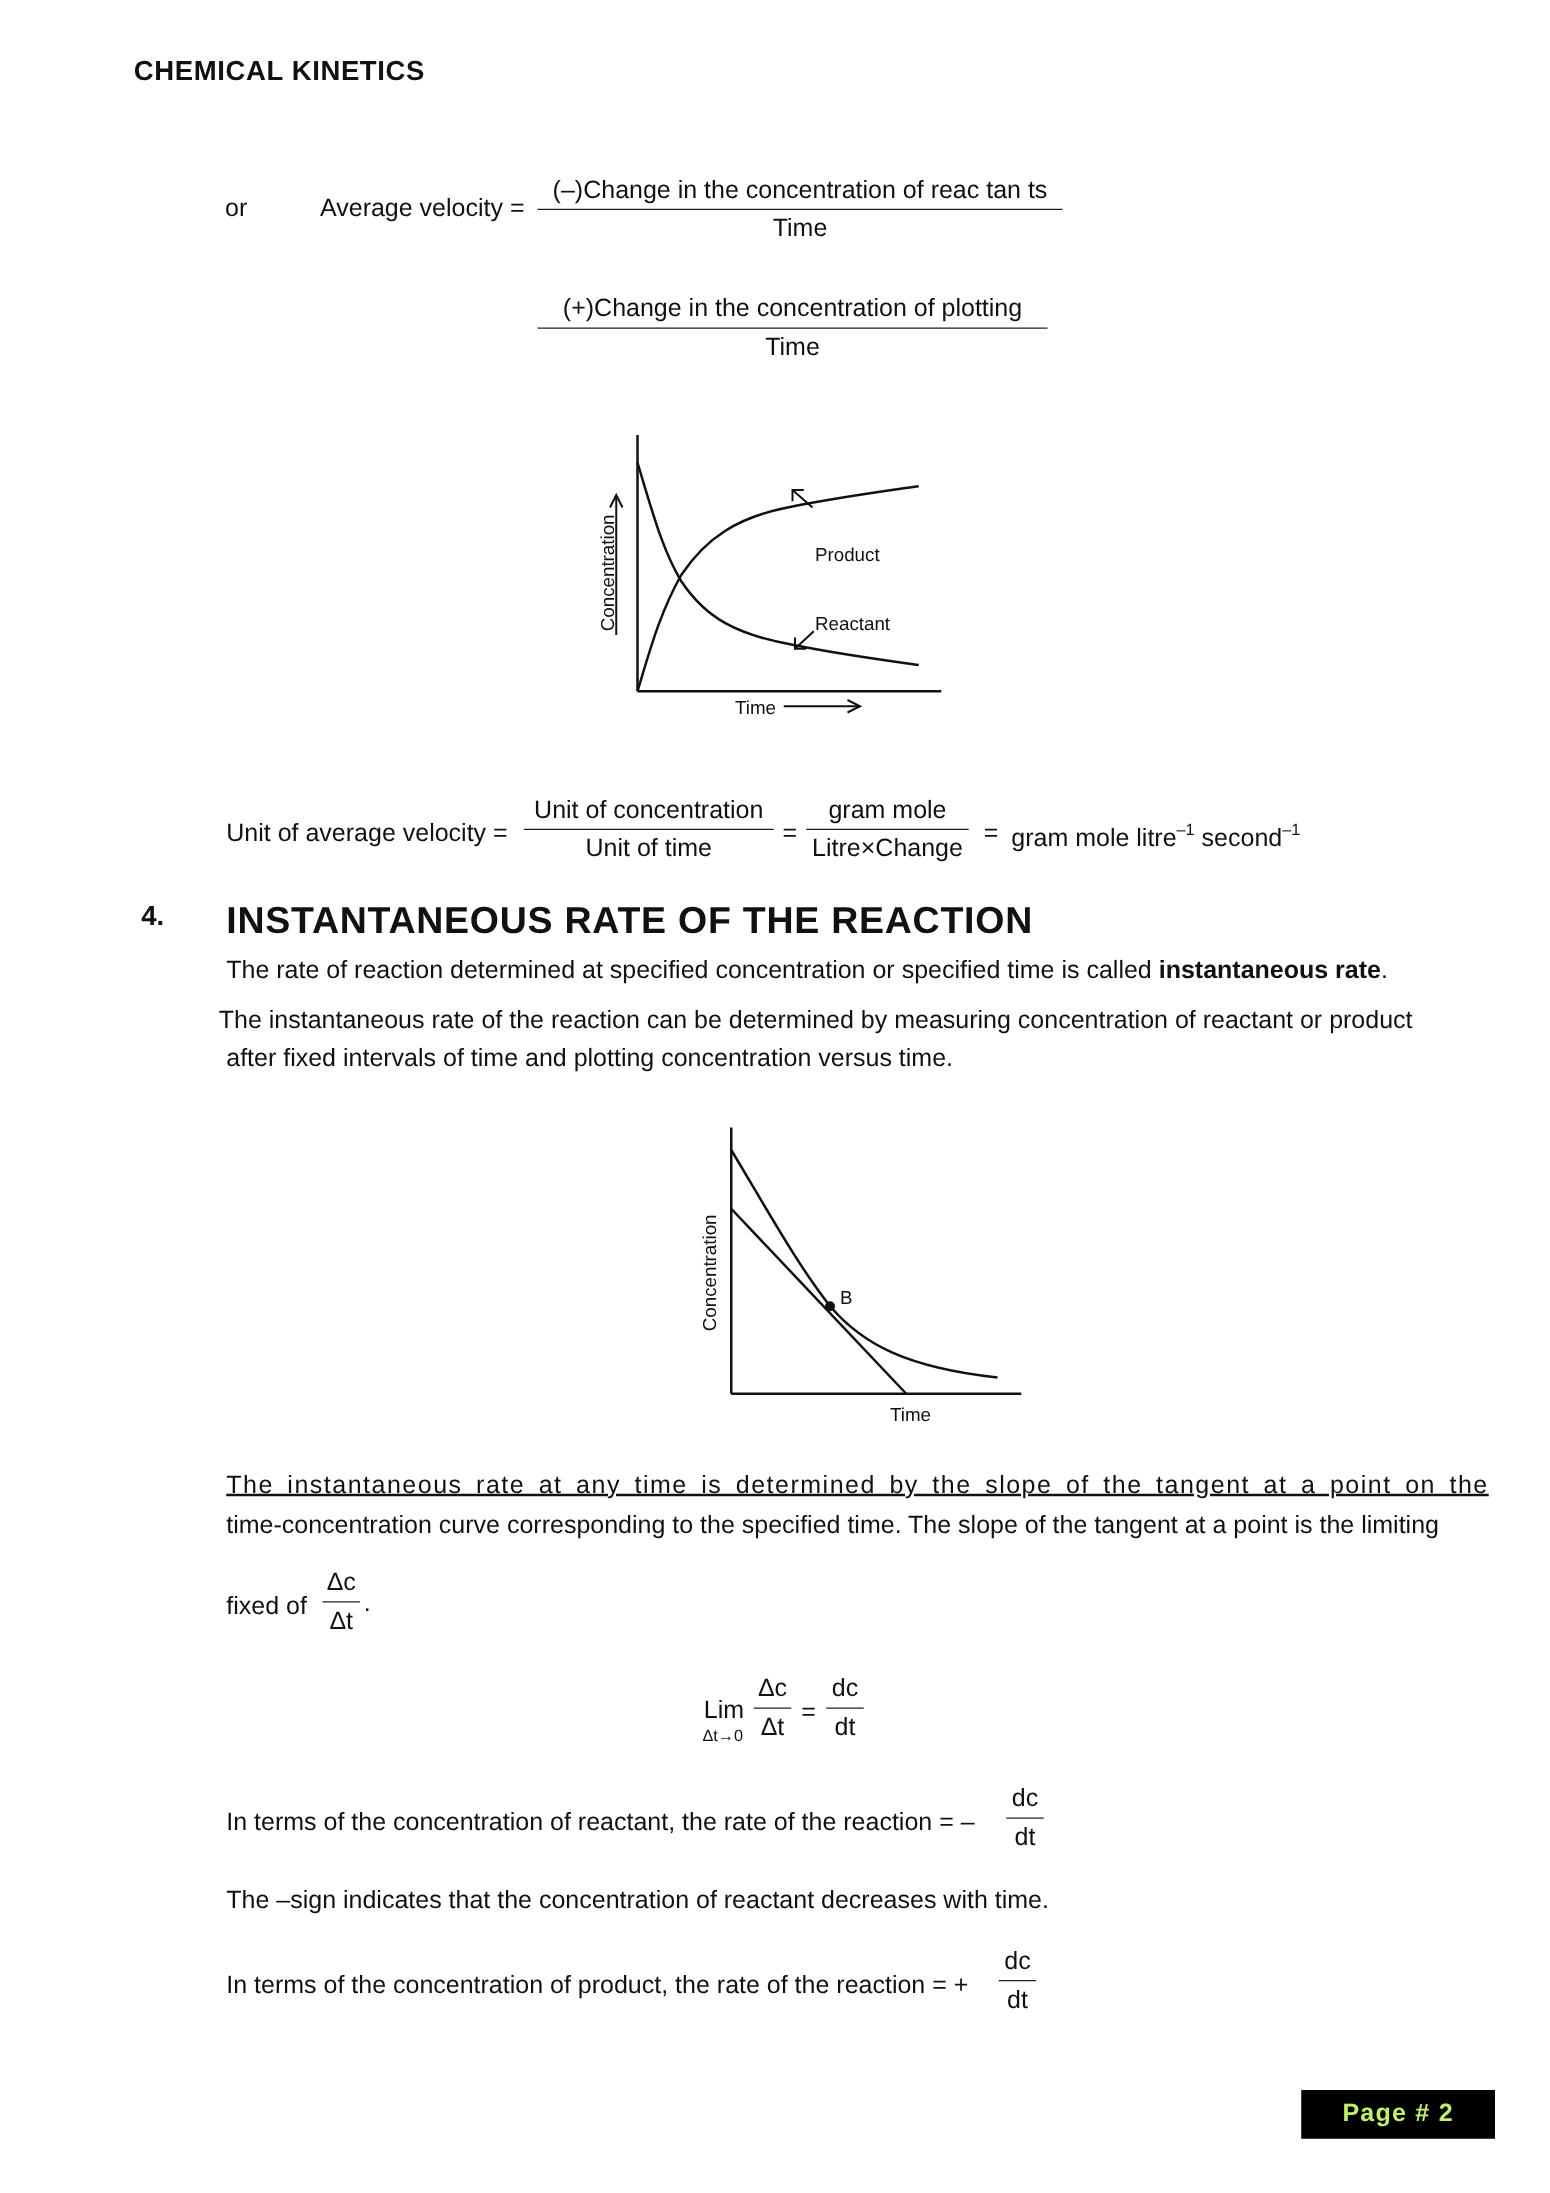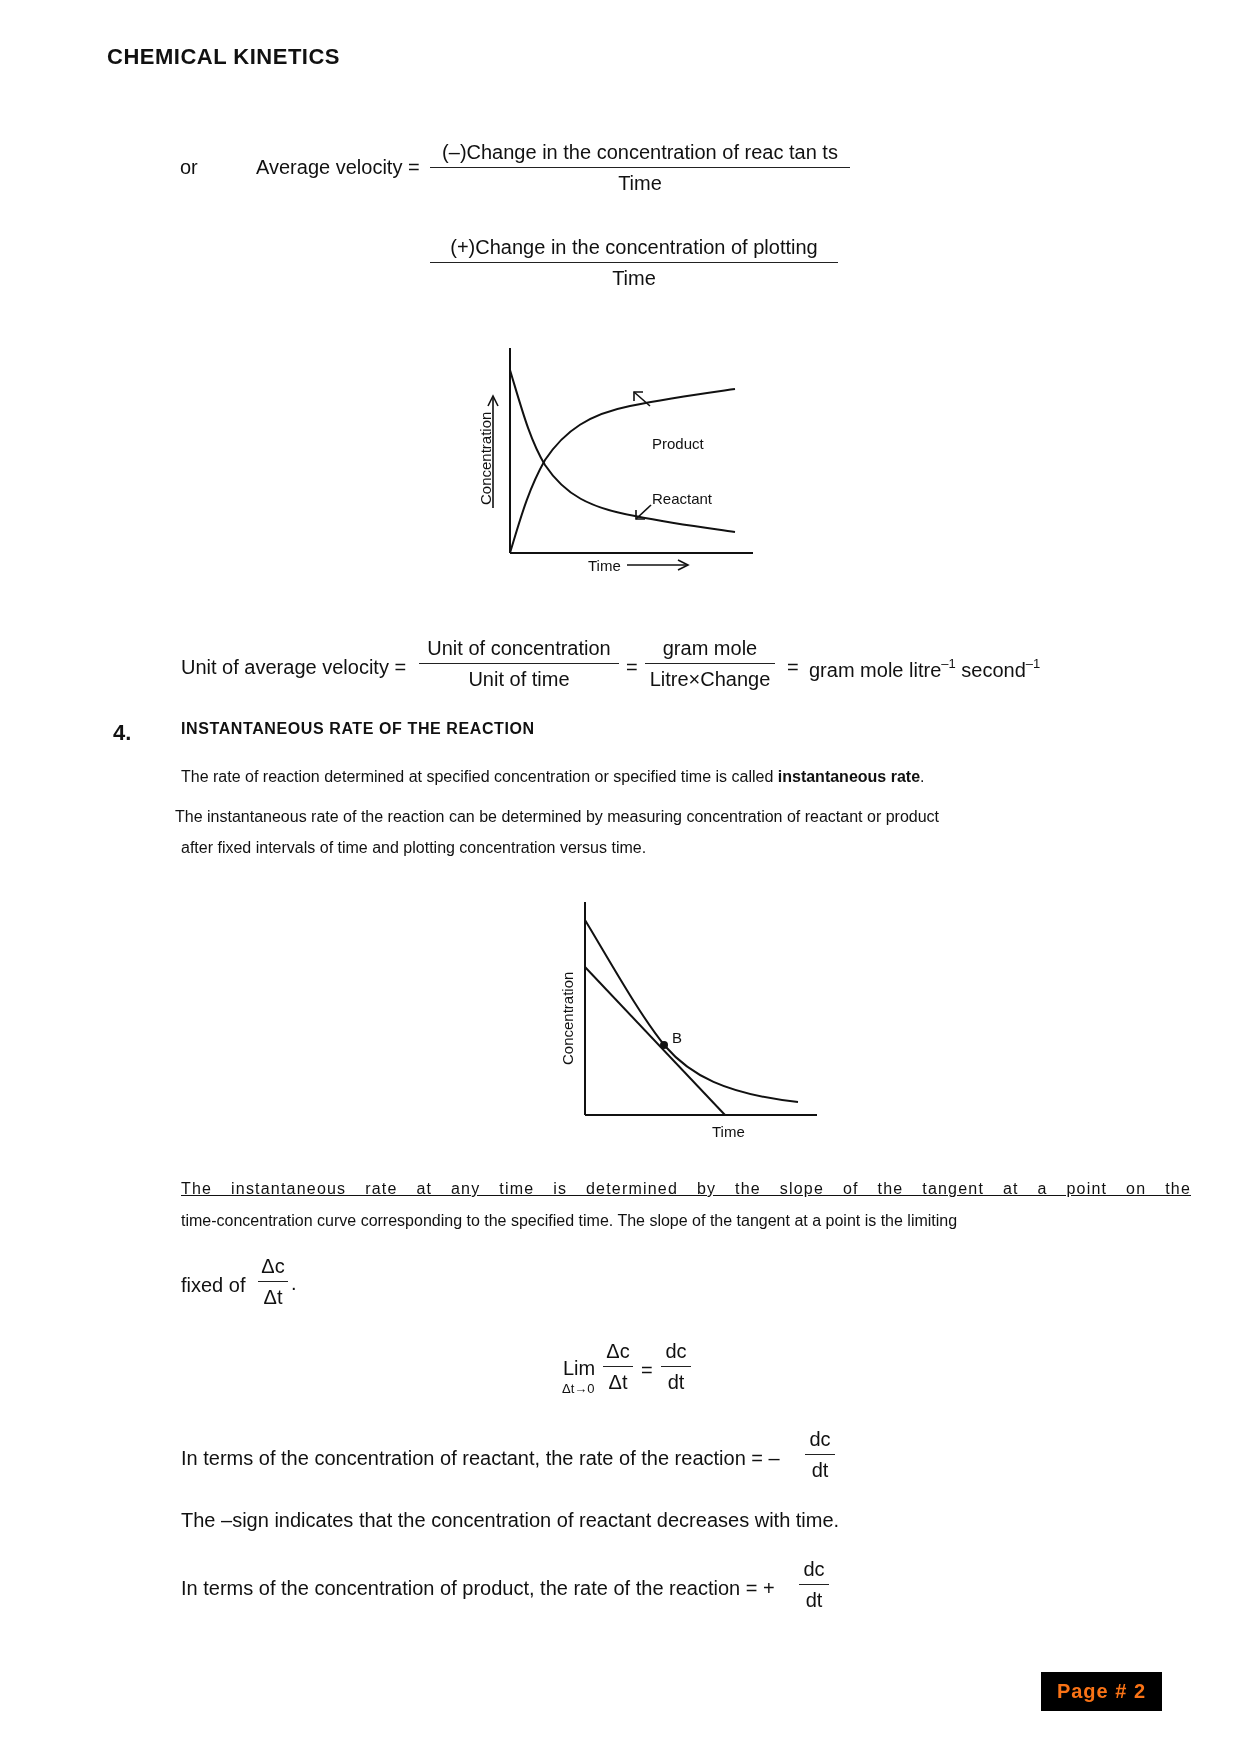--- a/index.html
+++ b/index.html
@@ -2,29 +2,29 @@
 <html><head>
 <meta charset="utf-8">
 <style>
   html, body { margin: 0; padding: 0; background: #ffffff; }
   body { width: 1240px; height: 1754px; position: relative; overflow: hidden;
          font-family: "Liberation Sans", sans-serif; color: #111; }
   .abs { position: absolute; white-space: nowrap; }
   .t { font-size: 20px; }
   .hdr { font-weight: bold; font-size: 22px; letter-spacing: 0.5px; }
   .sec-num { font-weight: bold; font-size: 22px; }
-  .sec-title { font-weight: bold; font-size: 16px; letter-spacing: 0.6px; }
+  .sec-title { font-weight: bold; font-size: 30px; letter-spacing: 0.6px; }
   .frac { position: absolute; text-align: center; }
   .frac .num, .frac .den { display: block; font-size: 20px; line-height: 26px; }
   .frac .bar { display: block; border-top: 1.5px solid #222; margin: 2px 0; }
   sup { font-size: 13px; vertical-align: 9px; }
-  .para { font-size: 16px; line-height: 31px; }
+  .para { font-size: 20px; line-height: 31px; }
   .justify { text-align: justify; text-align-last: justify; width: 1010px; }
-  .badge { position: absolute; left: 1041px; top: 1672px; width: 121px; height: 39px;
-           background: #000; color: #f97316; font-weight: bold; font-size: 20px;
+  .badge { position: absolute; left: 1041px; top: 1672px; width: 155px; height: 39px;
+           background: #000; color: #bef264; font-weight: bold; font-size: 20px;
            display: flex; align-items: center; justify-content: center; letter-spacing: 1px; }
   svg text { font-family: "Liberation Sans", sans-serif; }
 </style>
 </head>
 <body>
 
 <div class="abs hdr" style="left:107px; top:44px;">CHEMICAL  KINETICS</div>
 
 <div class="abs t" style="left:180px; top:156px;">or</div>
 <div class="abs t" style="left:256px; top:156px;">Average velocity =</div>

